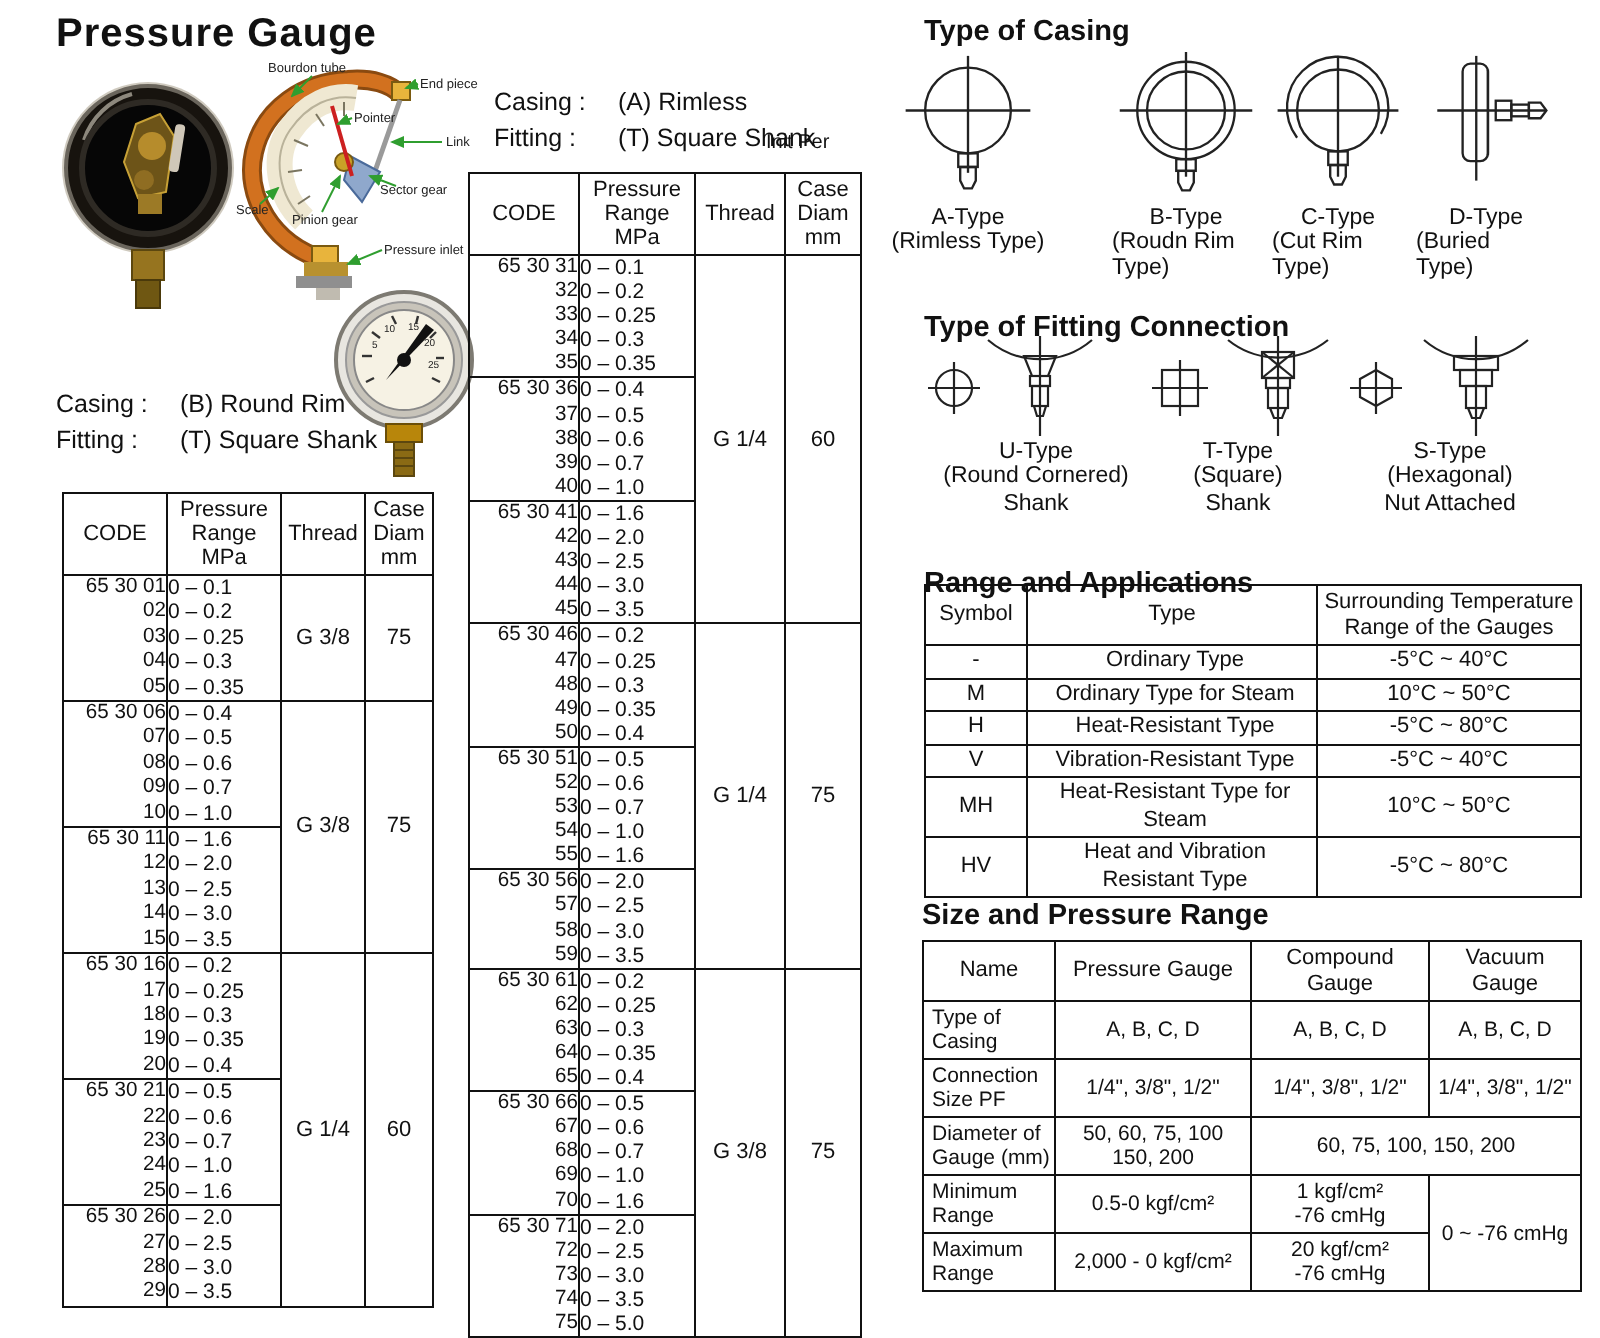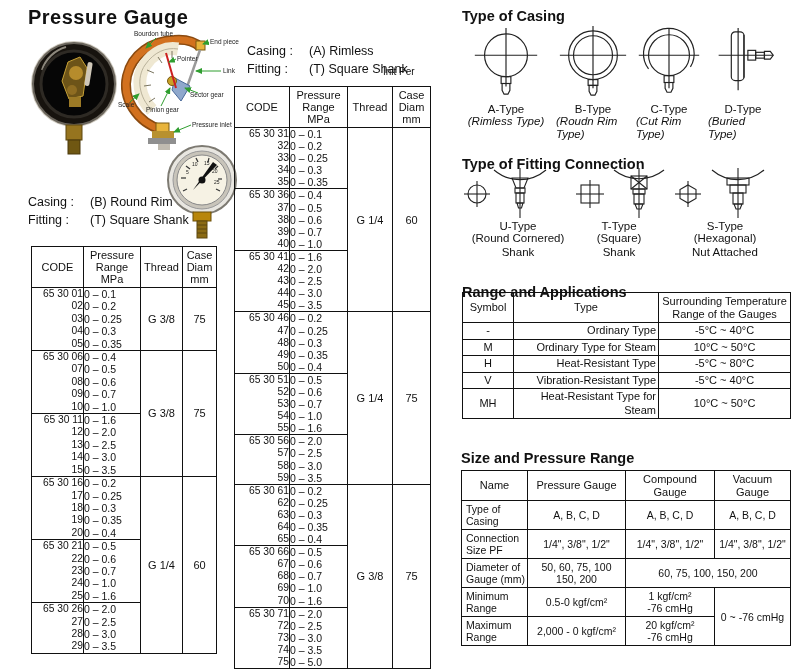--- a/index.html
+++ b/index.html
@@ -28,29 +28,29 @@
   td.c-thread,td.c-case{font-size:11px;text-align:center;vertical-align:middle;}
   td.sub{border-top:1px solid #111;}
   #left-code-table td{line-height:12.4px;}
   #middle-code-table td{line-height:12.1px;}
   
   table.grid{border-collapse:collapse;table-layout:fixed;}
   table.grid th,table.grid td{border:1px solid #111;font-weight:normal;}
   table.grid th{font-size:11px;line-height:12.5px;text-align:center;padding:2px 1px;}
   .rt td{font-size:11px;line-height:13.5px;padding:1px 2px;}
   .rt td.sym{text-align:center;}
-  .rt td.typ{text-align:right;padding-left:5px;}
+  .rt td.typ{text-align:center;padding-left:5px;}
   .rt td.tmp{text-align:center;}
   .st td{font-size:10.5px;line-height:12px;padding:2px 1px;}
   .st td.name{text-align:left;padding-left:4px;}
   .st td.val{text-align:center;white-space:pre-line;}
   
   .citem{text-align:center;}
   .citem .nm{font-size:11.5px;margin-top:1px;}
-  .citem .ds{font-size:11.5px;line-height:13px;white-space:pre-line;text-align:left;padding-left:4px;font-style:italic;}
+  .citem .ds{font-size:11.5px;line-height:13px;white-space:pre-line;text-align:left;padding-left:4px;}
   .citem .ds.ctr{text-align:center;padding-left:0;}
   .fitem{text-align:center;}
   .fitem .nm{font-size:11.5px;}
   .fitem .ds{font-size:11.5px;line-height:13.5px;white-space:pre-line;}
   
   .wm{left:152px;top:338px;font-family:"DejaVu Serif",serif;font-weight:bold;
       font-size:53px;letter-spacing:3px;opacity:.5;color:#e09a94;
       -webkit-text-fill-color:rgba(255,255,255,.08);-webkit-text-stroke:2px #dd9a93;
       pointer-events:none;z-index:9;white-space:nowrap;}
   svg{display:block;}
@@ -524,21 +524,21 @@
         </tr>
         <tr>
           <td class="c-code">75</td>
           <td class="c-range">0 – 5.0</td>
         </tr>
       </tbody>
     </table>
 
   <div class="abs sec-h" style="left:462px;top:8px">Type of Casing</div>
 
-  <div class="abs citem" style="left:458px;top:26px;width:96px">
+  <div class="abs citem" style="left:436px;top:26px;width:96px">
     <svg width="80" height="76" viewBox="0 0 80 78" style="margin:0 auto">
       <g stroke="#222" stroke-width="1.2" fill="none">
         <line x1="40" y1="2" x2="40" y2="62"></line>
           <line x1="8" y1="30" x2="72" y2="30"></line>
         <circle cx="40" cy="30" r="22"></circle>
         <rect x="35" y="52" width="10" height="7"></rect>
         <path d="M36 59 h8 v7 l-2 4 h-4 l-2 -4 z"></path>
       </g>
     </svg>
     <div class="nm">A-Type</div>
@@ -683,20 +683,25 @@
         <tr>
           <td class="sym">V</td>
           <td class="typ">Vibration-Resistant Type</td>
           <td class="tmp">-5°C ~ 40°C</td>
         </tr>
         <tr>
           <td class="sym">MH</td>
           <td class="typ">Heat-Resistant Type for Steam</td>
           <td class="tmp">10°C ~ 50°C</td>
         </tr>
+        <tr>
+          <td class="sym">HV</td>
+          <td class="typ">Heat and Vibration Resistant Type</td>
+          <td class="tmp">-5°C ~ 80°C</td>
+        </tr>
       </tbody>
     </table>
 
   <div class="abs sec-h" style="left:461px;top:450px">Size and Pressure Range</div>
   <table id="size-table" class="abs grid st" style="left:461px;top:470px;width:329px">
       <colgroup>
         <col style="width: 66px;">
         <col style="width: 98px;">
         <col style="width: 89px;">
         <col style="width: 76px;">

